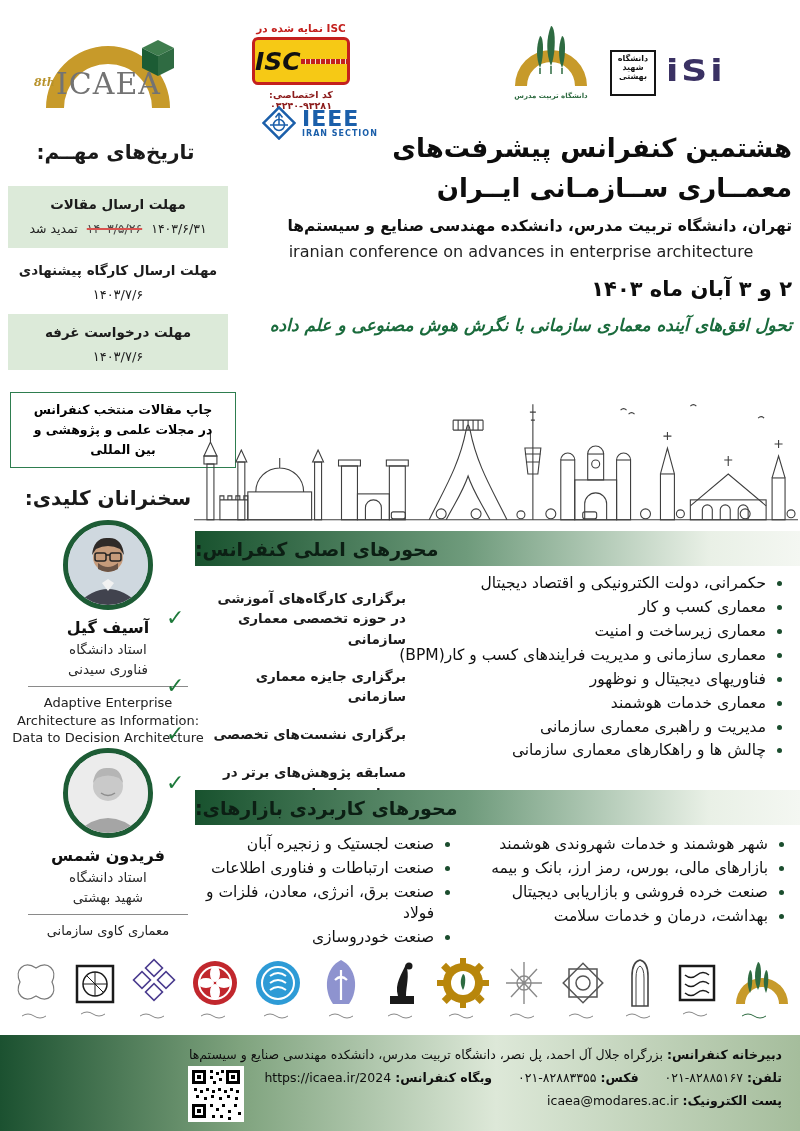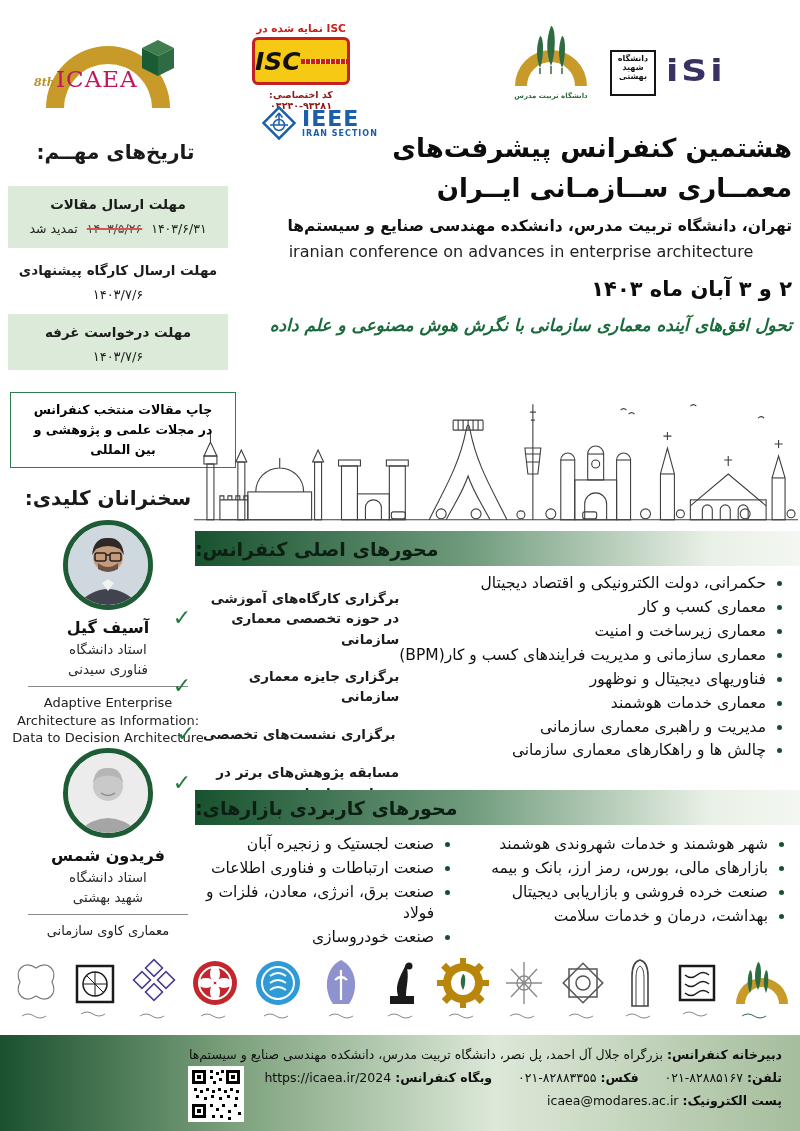--- a/index.html
+++ b/index.html
@@ -3,21 +3,21 @@
 <meta charset="utf-8">
 <style>
   html,body{margin:0;padding:0;background:#fff;}
   .poster{position:relative;width:800px;height:1131px;background:#fff;overflow:hidden;
           font-family:"DejaVu Sans",sans-serif;color:#1a1a1a;}
   
   .icaea-logo{position:absolute;left:34px;top:26px;width:164px;height:88px;}
   .icaea-8th{position:absolute;left:34px;top:76px;font-family:"DejaVu Serif",serif;font-style:italic;
              font-size:11px;color:#b8922a;font-weight:700;}
   .icaea-acr{position:absolute;left:56px;top:66px;font-family:"DejaVu Serif",serif;
-             font-size:23px;color:#be185d;letter-spacing:1px;}
+             font-size:30px;color:#737373;letter-spacing:1px;}
   .isc-block{position:absolute;left:246px;top:22px;width:110px;text-align:center;}
   .isc-indexed{font-size:10.5px;font-weight:700;color:#c4201d;}
   .isc-box{margin:3px auto 0;width:92px;height:42px;background:#f6c915;border:3px solid #c4201d;
            border-radius:6px;display:flex;align-items:center;justify-content:center;flex-direction:row;}
   .isc-letters{font-size:25px;font-weight:900;font-style:italic;color:#111;line-height:1;}
   .isc-strip{width:78px;height:5px;background:#c4201d;margin-top:1px;
              background-image:repeating-linear-gradient(90deg,#c4201d 0 4px,#e9e4d8 4px 5px);}
   .isc-code{margin-top:4px;font-size:9.5px;font-weight:700;color:#8b1a1a;direction:rtl;}
   .ieee-block{position:absolute;left:262px;top:106px;display:flex;align-items:center;gap:6px;}
   .ieee-text{line-height:1;}
@@ -77,21 +77,21 @@
   .band span{font-size:19px;font-weight:800;color:#0c1f14;}
   ul.topic-list{margin:0;padding:0 26px 0 0;direction:rtl;list-style:disc;}
   ul.topic-list li{font-size:15.5px;color:#101010;line-height:1.35;margin:3px 0;font-weight:500;}
   ul.topic-list li::marker{color:#1b4d2e;}
   .main-topics{position:absolute;left:350px;top:570px;width:442px;}
   .applied-topics{position:absolute;left:198px;top:831px;width:596px;display:flex;direction:rtl;}
   .applied-topics .col-right{width:56%;} .applied-topics .col-left{width:44%;}
   .applied-topics li{font-weight:700;font-size:15px;}
   
   .features{position:absolute;left:166px;top:588px;width:240px;}
-  .feature{display:flex;justify-content:center;align-items:center;gap:8px;margin-bottom:17px;}
+  .feature{display:flex;justify-content:space-between;align-items:center;gap:8px;margin-bottom:17px;}
   .feature .check{color:#1e7a3b;font-size:22px;font-weight:900;line-height:1;}
   .feature .check::before{content:"✓";}
   .feature .ftxt{direction:rtl;text-align:right;font-size:13.5px;font-weight:700;color:#1c1c1c;
                  line-height:1.5;max-width:200px;}
   
   .partners{position:absolute;left:10px;top:952px;width:780px;height:78px;display:flex;
             align-items:center;justify-content:space-between;}
   .plogo{flex:0 0 auto;}
   
   .footer{position:absolute;left:0;top:1035px;width:800px;height:96px;

